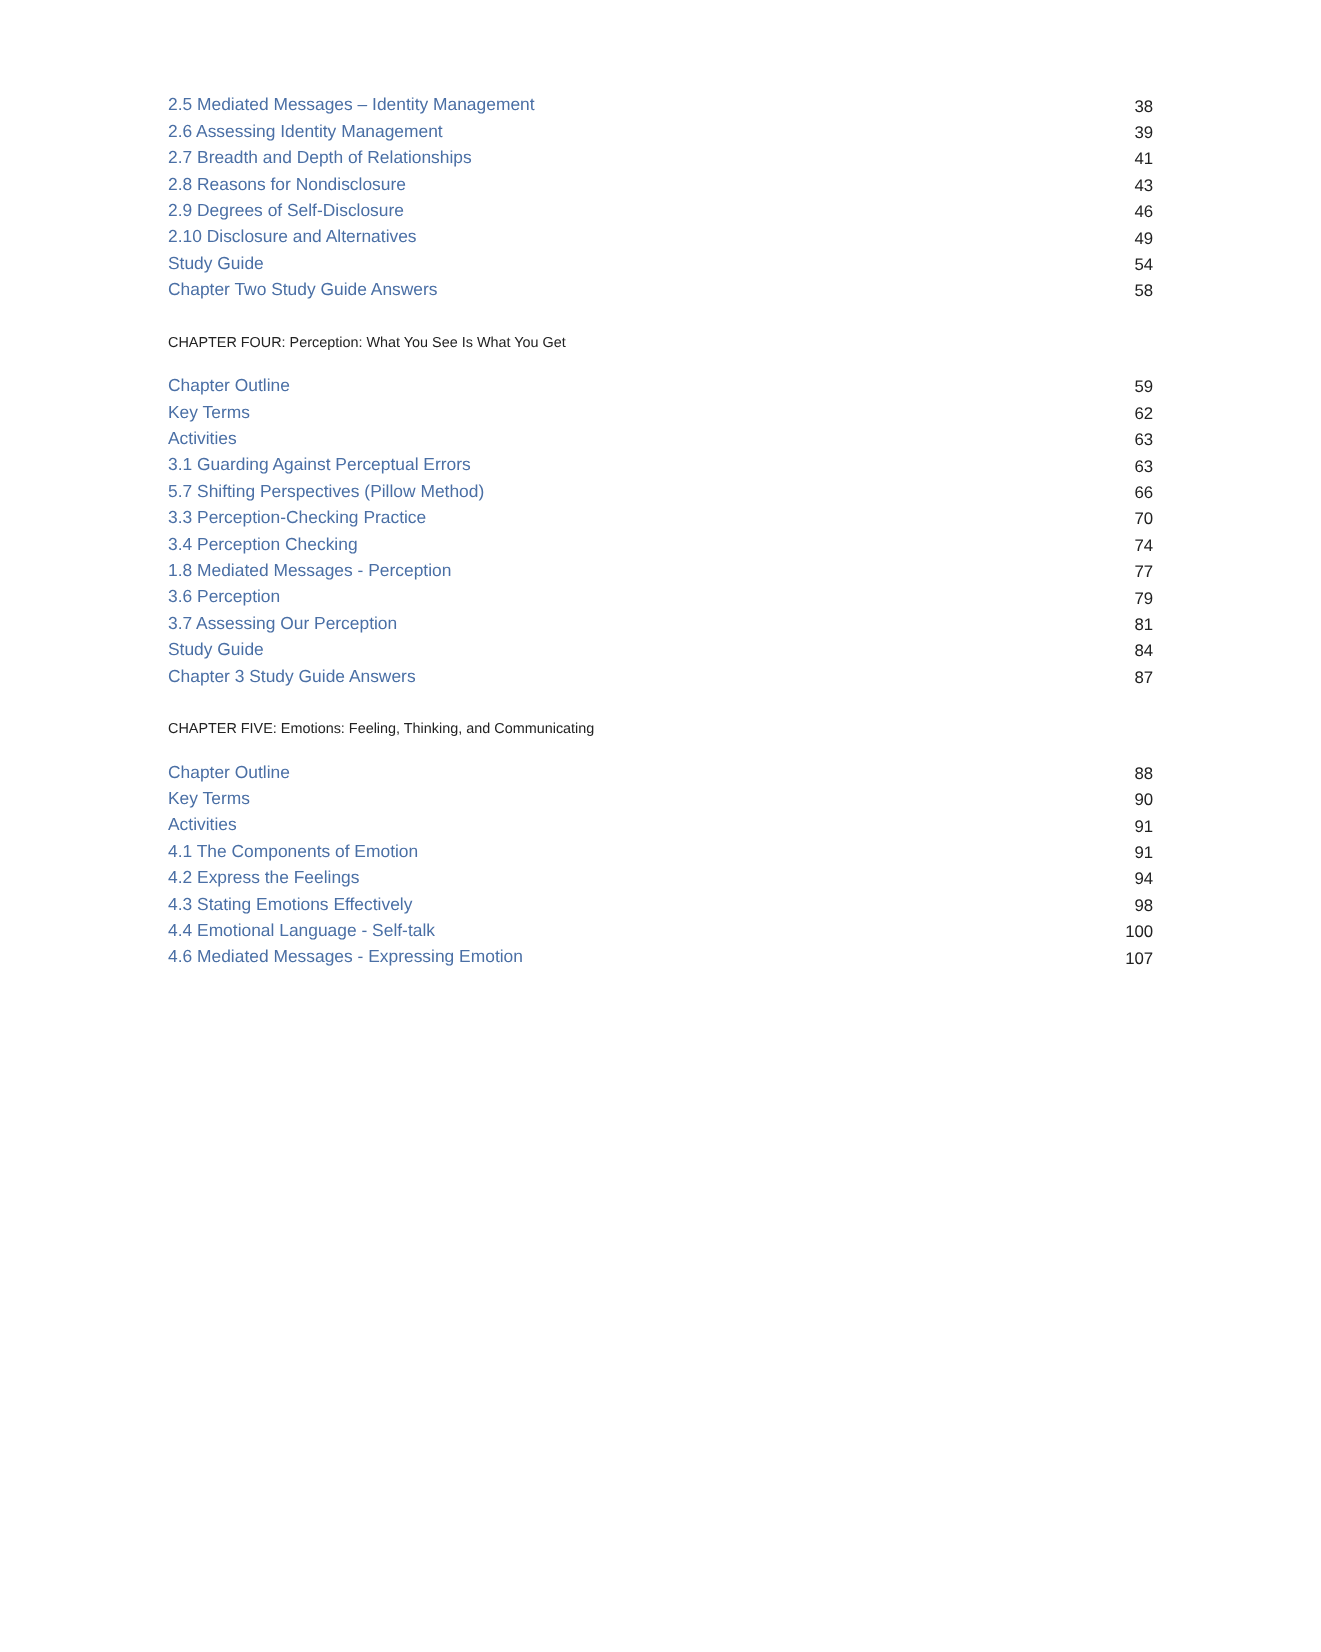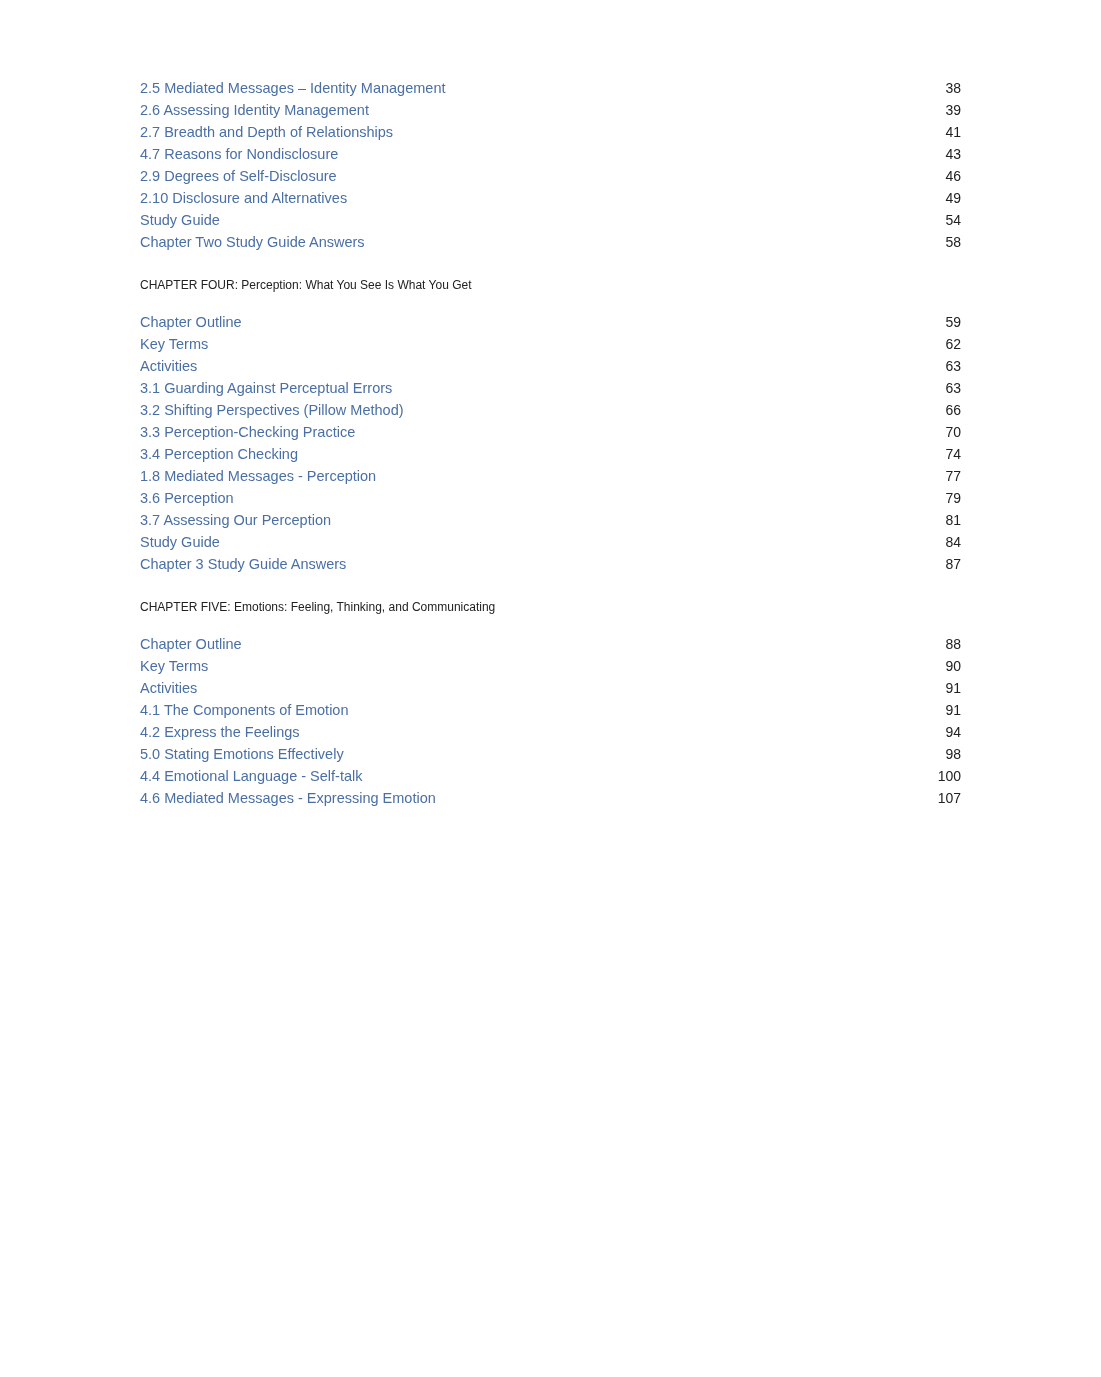--- a/index.html
+++ b/index.html
@@ -64,21 +64,21 @@
       </div>
       <div class="toc-entry">
         <span class="toc-entry-text">2.6 Assessing Identity Management</span>
         <span class="toc-entry-page">39</span>
       </div>
       <div class="toc-entry">
         <span class="toc-entry-text">2.7 Breadth and Depth of Relationships</span>
         <span class="toc-entry-page">41</span>
       </div>
       <div class="toc-entry">
-        <span class="toc-entry-text">4.7 Reasons for Nondisclosure</span>
+        <span class="toc-entry-text">2.8 Reasons for Nondisclosure</span>
         <span class="toc-entry-page">43</span>
       </div>
       <div class="toc-entry">
         <span class="toc-entry-text">2.9 Degrees of Self-Disclosure</span>
         <span class="toc-entry-page">46</span>
       </div>
       <div class="toc-entry">
         <span class="toc-entry-text">2.10 Disclosure and Alternatives</span>
         <span class="toc-entry-page">49</span>
       </div>
@@ -103,21 +103,21 @@
       </div>
       <div class="toc-entry">
         <span class="toc-entry-text">Activities</span>
         <span class="toc-entry-page">63</span>
       </div>
       <div class="toc-entry">
         <span class="toc-entry-text">3.1 Guarding Against Perceptual Errors</span>
         <span class="toc-entry-page">63</span>
       </div>
       <div class="toc-entry">
-        <span class="toc-entry-text">3.2 Shifting Perspectives (Pillow Method)</span>
+        <span class="toc-entry-text">5.7 Shifting Perspectives (Pillow Method)</span>
         <span class="toc-entry-page">66</span>
       </div>
       <div class="toc-entry">
         <span class="toc-entry-text">3.3 Perception-Checking Practice</span>
         <span class="toc-entry-page">70</span>
       </div>
       <div class="toc-entry">
         <span class="toc-entry-text">3.4 Perception Checking</span>
         <span class="toc-entry-page">74</span>
       </div>
@@ -158,21 +158,21 @@
       </div>
       <div class="toc-entry">
         <span class="toc-entry-text">4.1 The Components of Emotion</span>
         <span class="toc-entry-page">91</span>
       </div>
       <div class="toc-entry">
         <span class="toc-entry-text">4.2 Express the Feelings</span>
         <span class="toc-entry-page">94</span>
       </div>
       <div class="toc-entry">
-        <span class="toc-entry-text">5.0 Stating Emotions Effectively</span>
+        <span class="toc-entry-text">4.3 Stating Emotions Effectively</span>
         <span class="toc-entry-page">98</span>
       </div>
       <div class="toc-entry">
         <span class="toc-entry-text">4.4 Emotional Language - Self-talk</span>
         <span class="toc-entry-page">100</span>
       </div>
       <div class="toc-entry">
         <span class="toc-entry-text">4.6 Mediated Messages - Expressing Emotion</span>
         <span class="toc-entry-page">107</span>
       </div>

